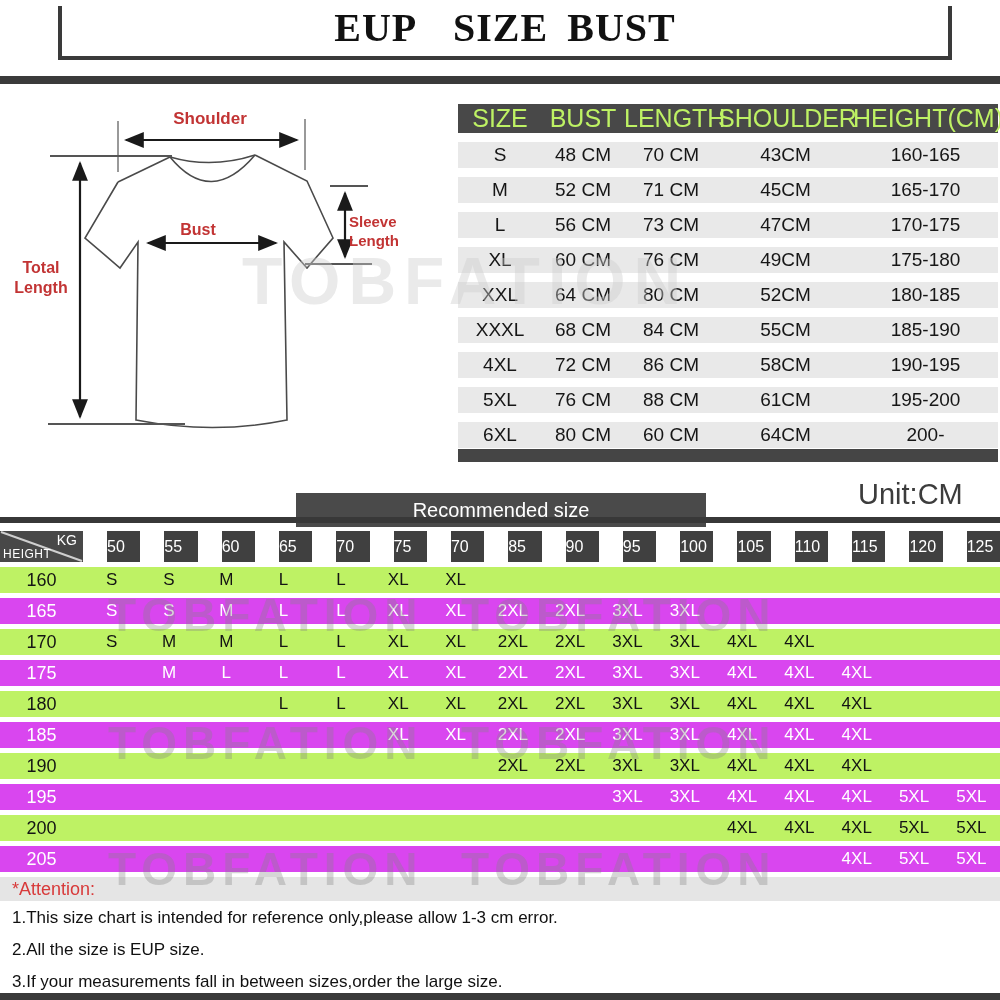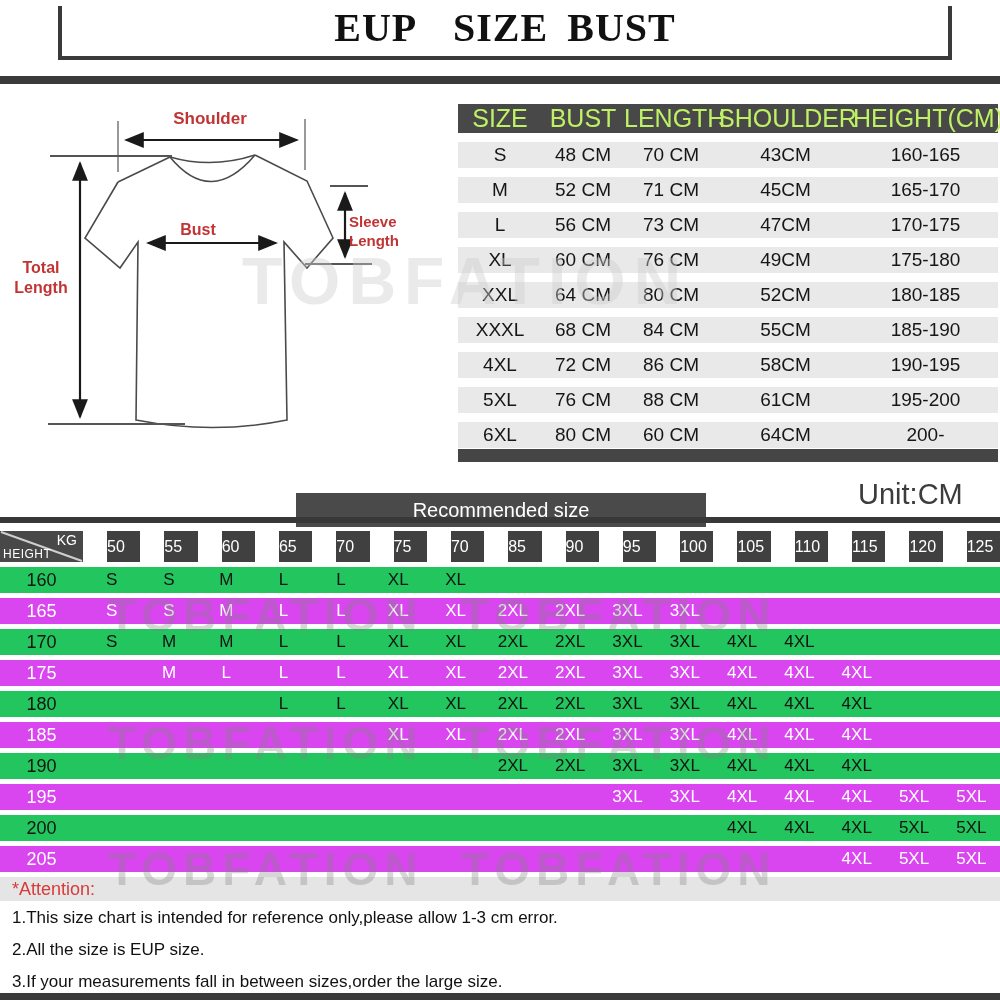--- a/index.html
+++ b/index.html
@@ -44,21 +44,21 @@
   
   #matrix-divider{position:absolute;left:0;top:517px;width:1000px;height:6px;background:#383838;}
   #matrix{position:absolute;left:0;top:531px;width:1000px;}
   #matrix-header-row{display:flex;gap:24px;height:31px;margin-bottom:5px;}
   #corner-cell{width:83px;background:#484848;position:relative;flex:none;}
   #corner-cell svg{position:absolute;left:0;top:0;}
   #corner-kg{position:absolute;top:1px;right:6px;color:#fff;font-size:14px;}
   #corner-height{position:absolute;bottom:1px;left:3px;color:#fff;font-size:12px;letter-spacing:.5px;}
   .m-hcell{flex:1;background:#404040;color:#fff;font-size:16px;line-height:31px;}
   .m-row{display:flex;height:26px;margin-bottom:5px;line-height:26px;}
-  .m-row.light{background:#22c55e;color:#141414;}
+  .m-row.light{background:#bef264;color:#141414;}
   .m-row.dark{background:#d946ef;color:#fff;}
   .m-first{width:83px;flex:none;text-align:center;font-size:18px;}
   .m-cell{flex:1;text-align:center;font-size:17px;}
 
   
   .watermark{position:absolute;font-weight:700;pointer-events:none;white-space:pre;z-index:5;}
   #wm-big{left:242px;top:230px;font-size:66px;letter-spacing:8px;color:rgba(205,205,205,0.42);margin-top:13px;}
   .wm-band{left:108px;font-size:46px;letter-spacing:6px;color:rgba(130,130,130,0.33);}
   #wm-band-1{top:588px;}
   #wm-band-2{top:716px;}

